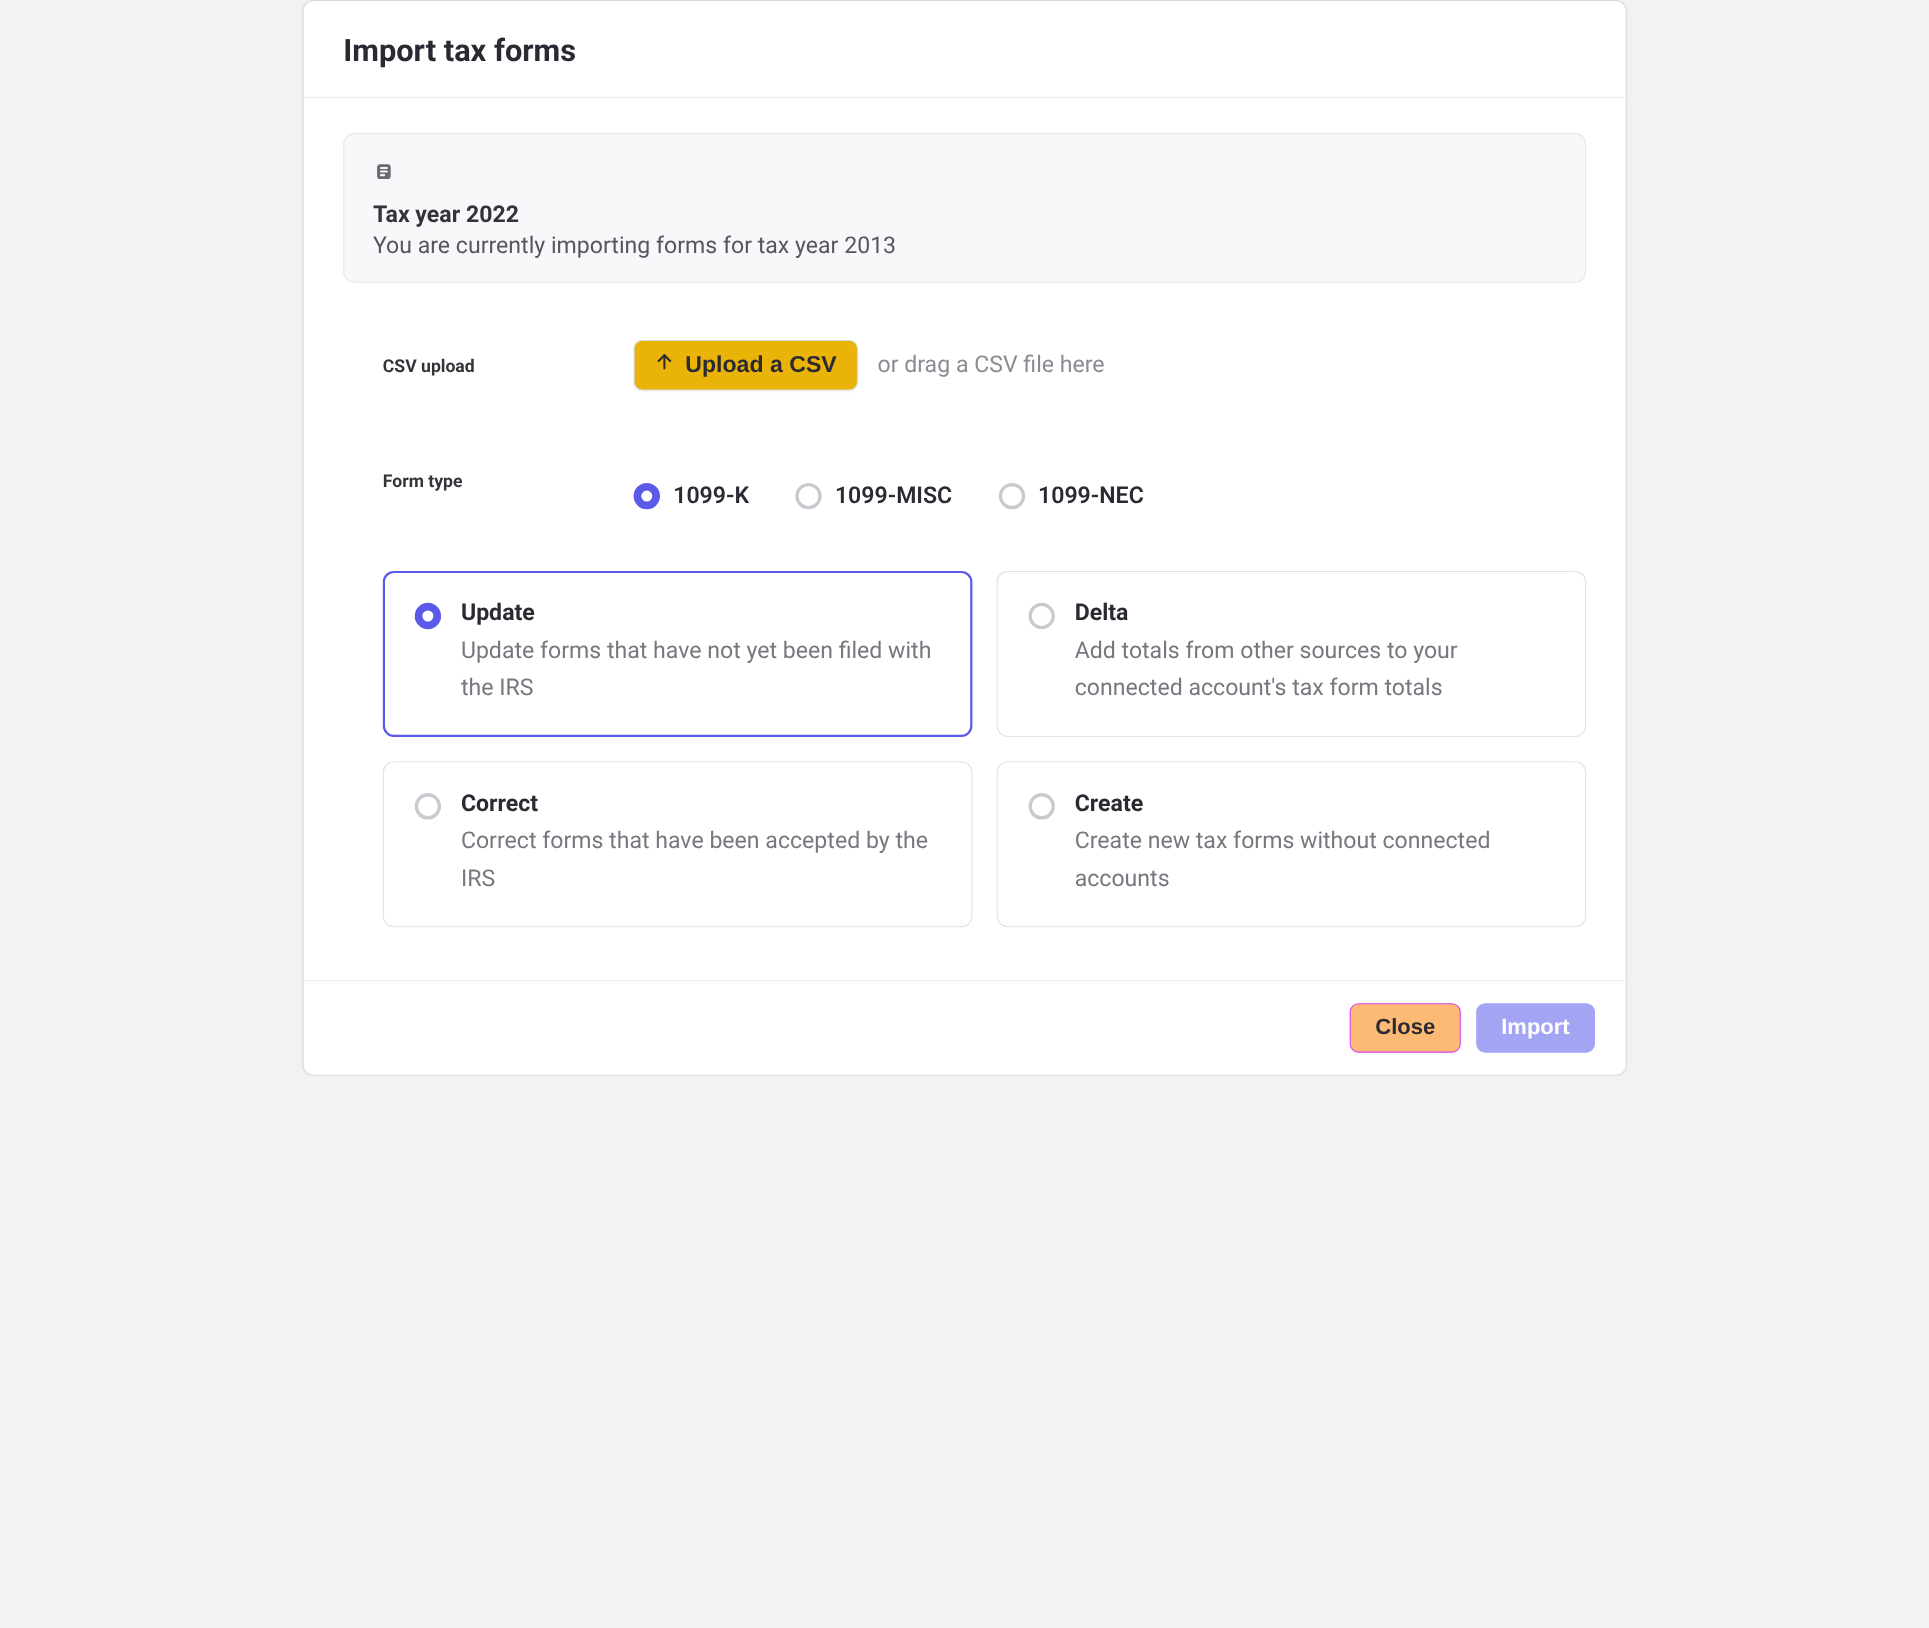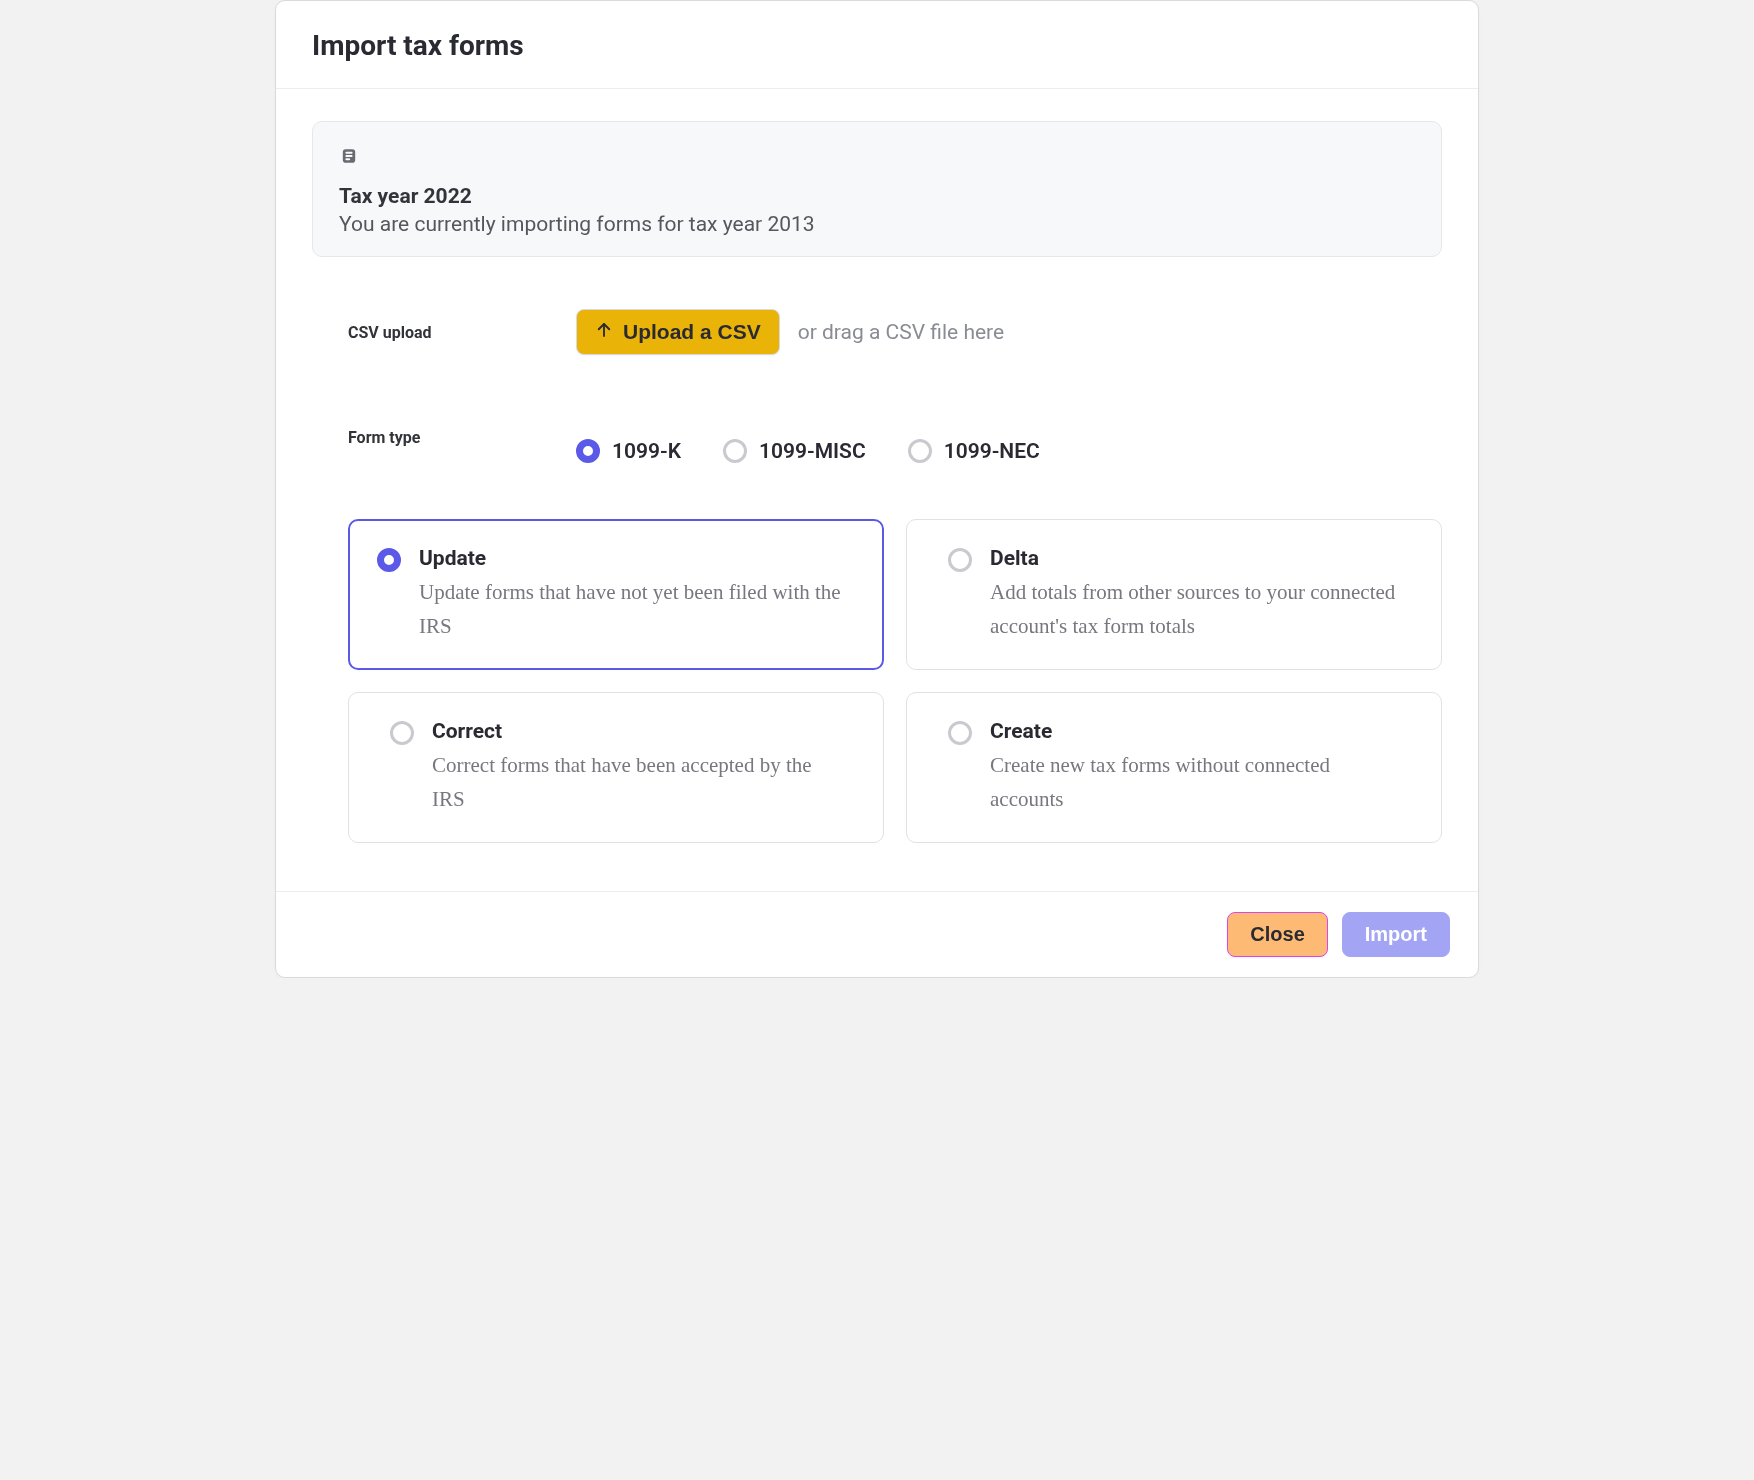--- a/index.html
+++ b/index.html
@@ -125,21 +125,21 @@
   }
   .card-grid {
     display: grid;
     grid-template-columns: 1fr 1fr;
     gap: 22px;
     padding-left: 36px;
   }
   .option-card {
     border: 1.5px solid #e1e2e6;
     border-radius: 10px;
-    padding: 26px 41px;
+    padding: 26px 28px;
     display: flex;
     gap: 18px;
     align-items: flex-start;
     cursor: pointer;
   }
   .option-card.selected {
     border: 2.5px solid #5b59e8;
     padding: 25px 27px;
   }
   .card-radio {
@@ -158,21 +158,20 @@
     font-size: 21px;
     font-weight: 700;
     color: #2a2a33;
     margin: 0 0 6px 0;
   }
   .card-desc {
     font-size: 21px;
     color: #77787f;
     margin: 0;
     line-height: 1.6;
-    font-family: Liberation Serif, serif;
   }
   .modal-footer {
     border-top: 1px solid #ededef;
     padding: 20px 28px;
     display: flex;
     justify-content: flex-end;
     gap: 14px;
   }
   .btn {
     font-size: 20px;

